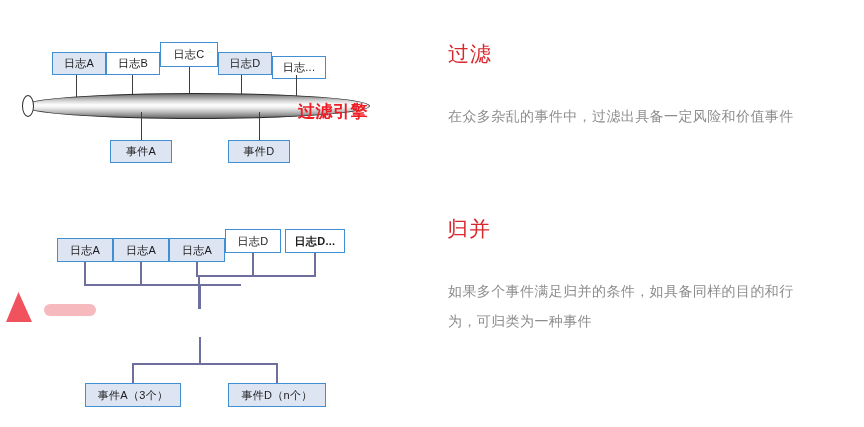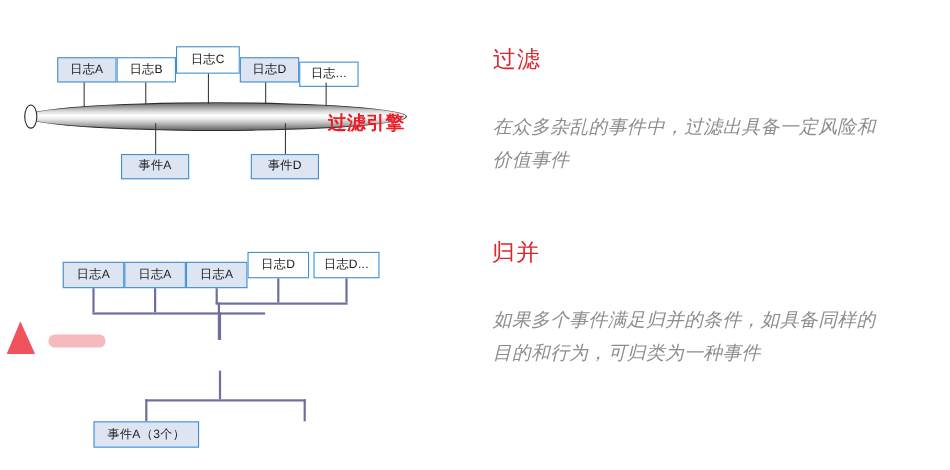--- a/index.html
+++ b/index.html
@@ -88,25 +88,24 @@
     position:absolute;
     color:#d9272e;
     font-size:21px;
     font-weight:normal;
     letter-spacing:1px;
     white-space:nowrap;
   }
   .sect-body {
     position:absolute;
     color:#8d8d8d;
-    font-size:17px;
+    font-size:14px;
     line-height:30px;
     width:352px;
     letter-spacing:.4px;
-    font-style:italic;
   }
 
   
   .deco-mark {
     position:absolute;
     left:6px; bottom:-16px;
     width:26px; height:30px;
     background:#ef4a55;
     clip-path: polygon(48% 0%, 100% 100%, 0% 100%);
     opacity:.95;
@@ -173,21 +172,21 @@
       </div>
       <div class="logbox shaded" style="left:113px;top:238px;width:56px;height:24px;">
         <span>日志A</span>
       </div>
       <div class="logbox shaded" style="left:169px;top:238px;width:56px;height:24px;">
         <span>日志A</span>
       </div>
       <div class="logbox" style="left:225px;top:229px;width:56px;height:24px;">
         <span>日志D</span>
       </div>
-      <div class="logbox" style="left:285px;top:229px;width:60px;height:24px;">
+      <div class="logbox" style="left:285px;top:229px;width:60px;height:24px;font-weight:bold;">
         <span>日志D...</span>
       </div>
 
       <div class="mv" style="left:84px;top:262px;height:22px;"></div>
       <div class="mv" style="left:140px;top:262px;height:22px;"></div>
       <div class="mv" style="left:196px;top:262px;height:14px;"></div>
       <div class="mh" style="left:84px;top:284px;width:157px;"></div>
 
       <div class="mv" style="left:252px;top:253px;height:22px;"></div>
       <div class="mv" style="left:314px;top:253px;height:22px;"></div>
@@ -198,20 +197,23 @@
 
 
       <div class="mv" style="left:199px;top:337px;height:26px;"></div>
       <div class="mh" style="left:132px;top:363px;width:146px;"></div>
       <div class="mv" style="left:132px;top:363px;height:20px;"></div>
       <div class="mv" style="left:276px;top:363px;height:20px;"></div>
 
       <div class="evbox" style="left:85px;top:383px;width:96px;height:24px;">
         <span>事件A（3个）</span>
       </div>
+      <div class="evbox" style="left:228px;top:383px;width:98px;height:24px;">
+        <span>事件D（n个）</span>
+      </div>
     </div>
 
     <div class="deco-mark"></div>
     <div class="deco-pill"></div>
   </div>
 
   <div class="panel-right">
 
     <div class="sect-title" style="left:8px;top:40px;">过滤</div>
     <div class="sect-body" style="left:8px;top:101px;">在众多杂乱的事件中，过滤出具备一定风险和价值事件</div>

